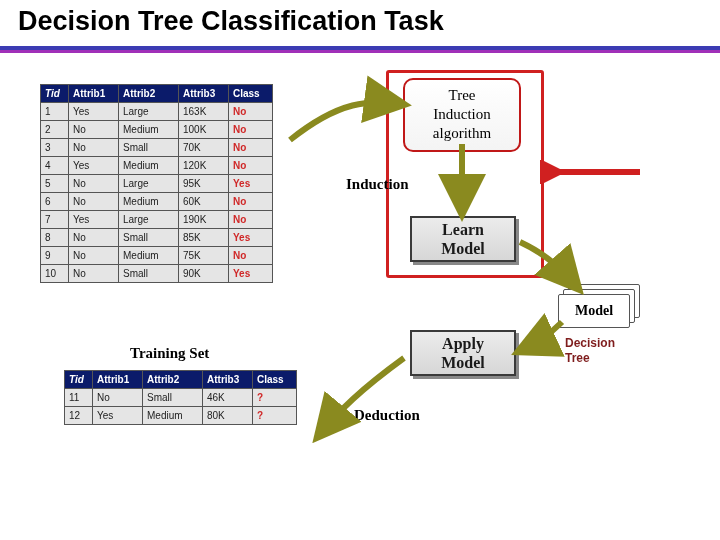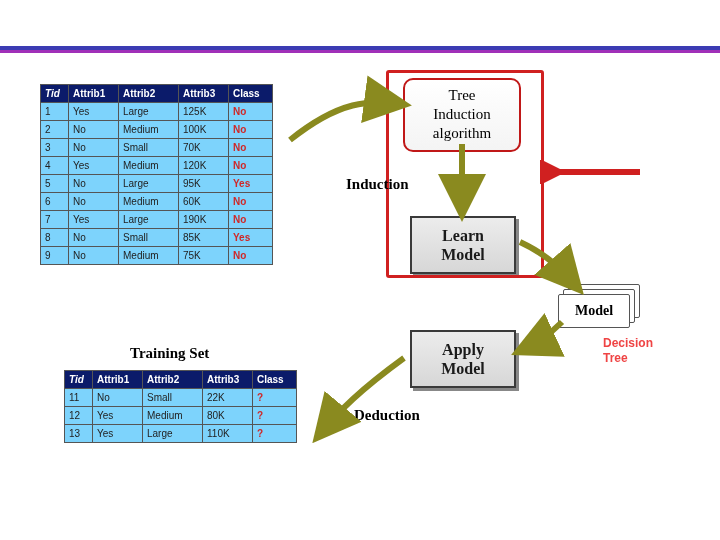--- a/index.html
+++ b/index.html
@@ -19,21 +19,21 @@
     font-size: 27px; font-weight: 700;
   }
   .rule1 { position: absolute; left: 0; top: 46px; width: 720px; height: 4px; background: #3b3bb3; }
   .rule2 { position: absolute; left: 0; top: 50px; width: 720px; height: 3px; background: #a030b8; }
 
   
   table.data {
     position: absolute;
     border-collapse: collapse;
     font-family: Verdana, sans-serif;
-    background: #7dd3fc;
+    background: #e5e5e5;
   }
   table.data th, table.data td {
     border: 1px solid #555;
     padding: 1px 4px;
     line-height: 1.2;
     text-align: left;
     white-space: nowrap;
   }
   table.data th {
     background: #0b1b6a;
@@ -79,21 +79,21 @@
   }
   .box-learn, .box-apply {
     position: absolute;
     width: 106px;
     border: 2px solid #3a3a3a;
     background: linear-gradient(#ececec,#d7d7d7);
     box-shadow: 3px 3px 0 #888;
     text-align: center;
     font: 700 16px/1.2 "Times New Roman", serif;
     color: #1a1a1a;
-    padding: 8px 0;
+    padding: 2px 0;
   }
   .box-learn { left: 410px; top: 216px; }
   .box-apply { left: 410px; top: 330px; }
 
   .model-stack { position: absolute; left: 558px; top: 284px; width: 82px; height: 44px; }
   .model-page {
     position: absolute; width: 72px; height: 34px;
     border: 1.5px solid #555; background: #fff; border-radius: 2px;
   }
   .model-p1 { left: 10px; top: 0; }
@@ -112,55 +112,55 @@
   }
   .red-arrow {
     position: absolute;
     left: 540px; top: 160px;
   }
 
   .decision-tree {
     position: absolute;
     left: 565px; top: 336px;
     font: 700 12px/1.25 Verdana, sans-serif;
-    color: #ef4444;
-    margin-left: 38px;
+    color: #7f1d1d;
   }
 
   
   svg.arrows { position:absolute; left:0; top:0; width:720px; height:540px; pointer-events:none; }
 
   .side-label {
     position: absolute;
     font: 600 15px/1 "Times New Roman", serif;
   }
 </style>
 </head>
 <body>
 
 <div class="slide">
+  <div class="title">Decision Tree Classification Task</div>
   <div class="rule1"></div>
   <div class="rule2"></div>
 
   <table class="data tbl-train">
     <thead>
         <tr>
       <th class="tid">Tid</th>
       <th>Attrib1</th>
       <th>Attrib2</th>
       <th>Attrib3</th>
       <th>Class</th>
     </tr>
       </thead>
     <tbody id="train-body">
         <tr>
           <td>1</td>
           <td>Yes</td>
           <td>Large</td>
-          <td>125K</td>
+          <td>163K</td>
           <td class="class">No</td>
         </tr>
         <tr>
           <td>2</td>
           <td>No</td>
           <td>Medium</td>
           <td>100K</td>
           <td class="class">No</td>
         </tr>
         <tr>
@@ -204,55 +204,55 @@
           <td>Small</td>
           <td>85K</td>
           <td class="class">Yes</td>
         </tr>
         <tr>
           <td>9</td>
           <td>No</td>
           <td>Medium</td>
           <td>75K</td>
           <td class="class">No</td>
+        </tr>
+        <tr>
+          <td>10</td>
+          <td>No</td>
+          <td>Small</td>
+          <td>90K</td>
+          <td class="class">Yes</td>
         </tr>
       </tbody>
   </table>
   <div class="caption" style="left:130px; top:306px;">Training Set</div>
 
   <table class="data tbl-test">
     <thead>
         <tr>
       <th class="tid">Tid</th>
       <th>Attrib1</th>
       <th>Attrib2</th>
       <th>Attrib3</th>
       <th>Class</th>
     </tr>
       </thead>
     <tbody id="test-body">
         <tr>
           <td>11</td>
           <td>No</td>
           <td>Small</td>
-          <td>22K</td>
+          <td>46K</td>
           <td class="class">?</td>
         </tr>
         <tr>
           <td>12</td>
           <td>Yes</td>
           <td>Medium</td>
           <td>80K</td>
-          <td class="class">?</td>
-        </tr>
-        <tr>
-          <td>13</td>
-          <td>Yes</td>
-          <td>Large</td>
-          <td>110K</td>
           <td class="class">?</td>
         </tr>
       </tbody>
   </table>
   <div class="caption" style="left:166px; top:500px;">Test Set</div>
 
   <div class="box-algo">
     <div>Tree</div>
     <div>Induction</div>
     <div>algorithm</div>

